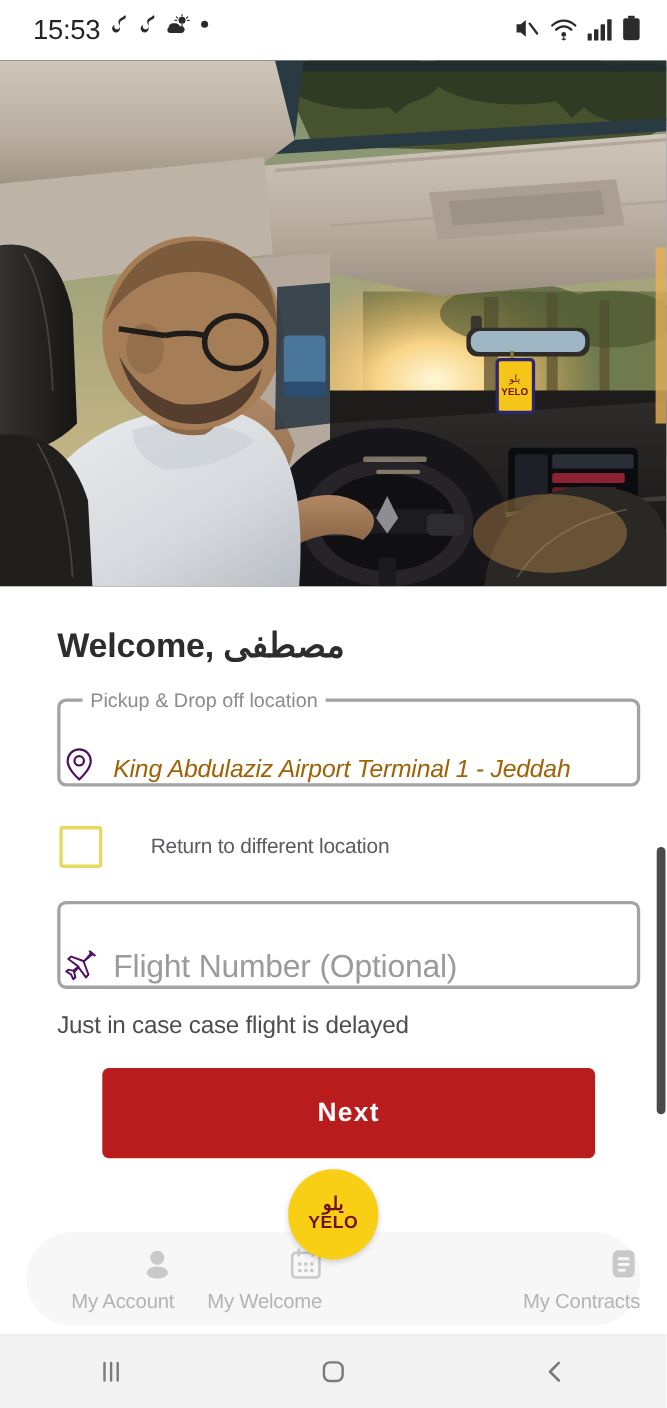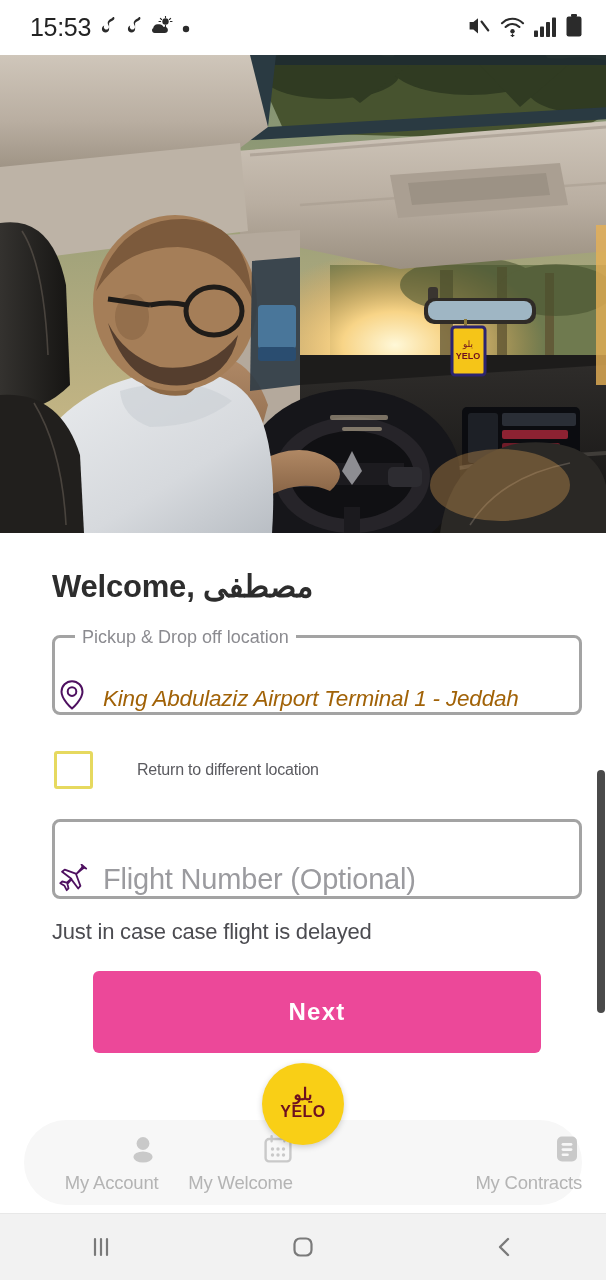--- a/index.html
+++ b/index.html
@@ -13,21 +13,21 @@
   .phone { width:606px; height:1280px; position:relative; background:#fff; }
 
   
   .statusbar {
     height:55px; width:100%;
     display:flex; align-items:center; justify-content:space-between;
     padding:0 24px 0 30px;
     background:#ffffff;
     color:#2b2b2b;
   }
-  .sb-left { display:flex; align-items:center; gap:9px; }
+  .sb-left { display:flex; align-items:flex-start; gap:9px; }
   .sb-time { font-size:25px; letter-spacing:-0.3px; color:#232323; }
   .sb-right { display:flex; align-items:flex-end; gap:9px; }
   .ic { display:block; }
 
   
   .hero {
     position:relative; width:606px; height:478px; overflow:hidden;
     background:#2a2622;
   }
   .hero svg { display:block; width:606px; height:478px; }
@@ -70,33 +70,33 @@
   }
   .checkbox {
     width:39px; height:38px;
     border:3px solid #e6d95f;
     border-radius:3px;
     background:#fff;
     flex:0 0 39px;
   }
   .checkrow-label {
     margin-left:44px;
-    font-size:16px; color:#5a5a5f; letter-spacing:-0.2px;
+    font-size:19px; color:#5a5a5f; letter-spacing:-0.2px;
   }
 
   .helper {
     margin-top:20px;
     font-size:22px; color:#4c4c51; letter-spacing:-0.2px;
   }
 
   .next-btn {
     display:block;
     margin:26px auto 0;
     width:448px; height:82px;
-    background:#ec4899;
+    background:#b91c1c;
     color:#ffffff;
     border:none; border-radius:6px;
     font-family:"Liberation Sans", sans-serif;
     font-size:24px; font-weight:bold; letter-spacing:1.2px;
     cursor:pointer;
   }
 
   
   .scrollbar {
     position:absolute; right:1px; top:770px;

